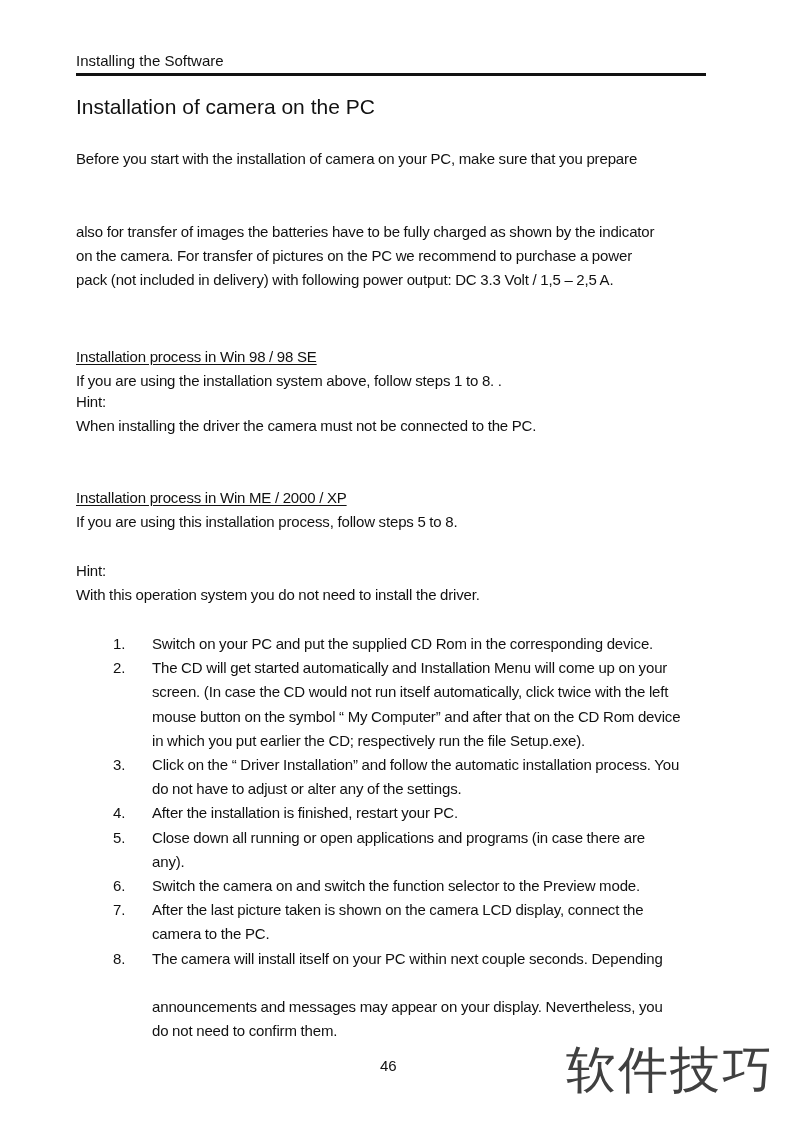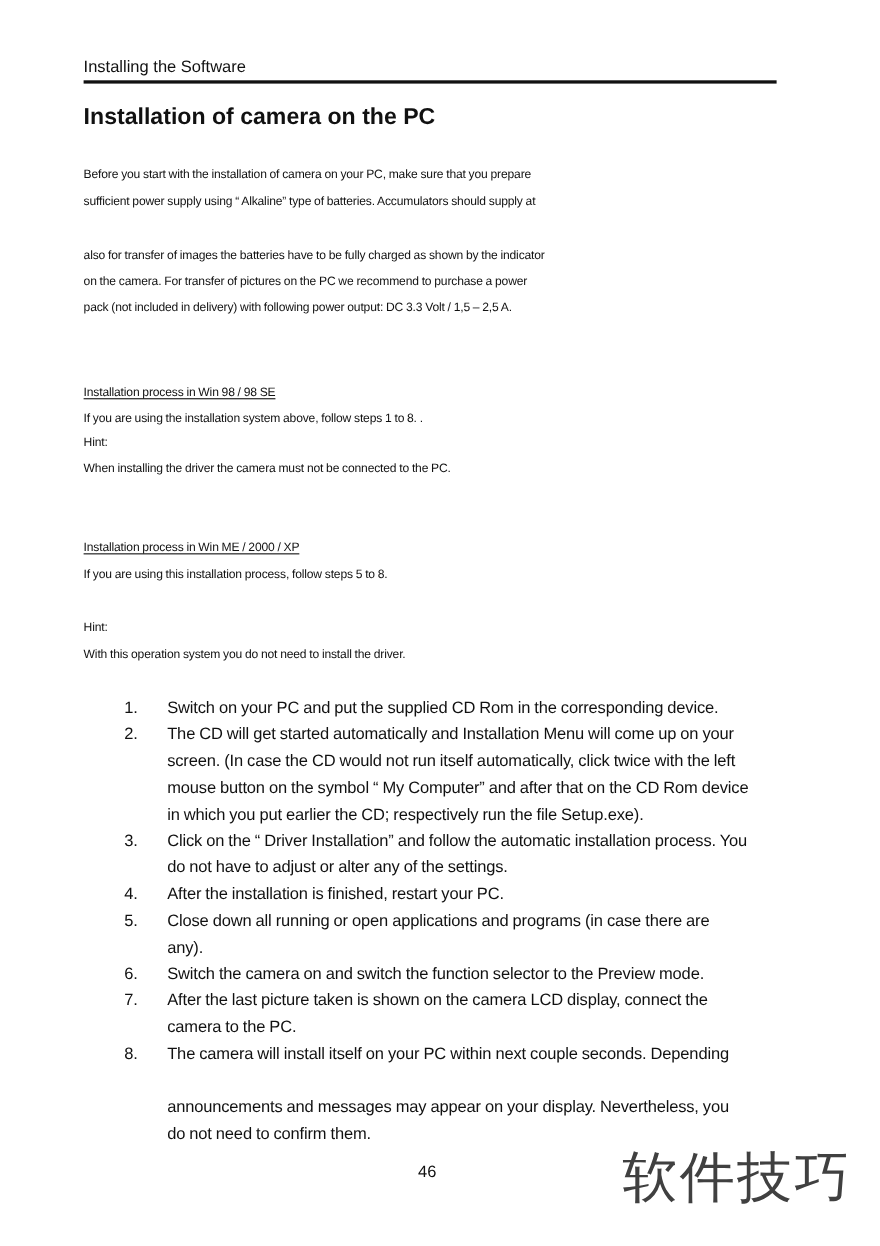--- a/index.html
+++ b/index.html
@@ -35,29 +35,29 @@
       width: 630px;
       height: 3px;
       background: #111;
     }
     .page-title {
       position: absolute;
       left: 76px;
       top: 93px;
       margin: 0;
       font-size: 21px;
-      font-weight: bold;
+      font-weight: normal;
       line-height: 28px;
       color: #111;
     }
     .block {
       position: absolute;
       left: 76px;
       width: 640px;
-      font-size: 11px;
+      font-size: 15px;
       line-height: 24.2px;
       margin: 0;
       letter-spacing: -0.15px;
       word-spacing: -0.3px;
     }
     .intro { top: 147px; width: 635px; }
     .section-heading {
       text-decoration: underline;
       text-underline-offset: 2px;
     }
@@ -113,21 +113,21 @@
 
 <div class="page">
 
   <div class="running-header">Installing the Software</div>
   <div class="header-rule"></div>
 
   <h1 class="page-title">Installation of camera on the PC</h1>
 
   <p class="block intro">
     <span>Before you start with the installation of camera on your PC, make sure that you prepare</span><br>
-    <span>sufficient power supply using “ Alkaline”  type of batteries. Accumulators should supply at</span><br>
+    <br>
     <br>
     <span>also for transfer of images the batteries have to be fully charged as shown by the indicator</span><br>
     <span>on the camera. For transfer of pictures on the PC we recommend to purchase a power</span><br>
     <span>pack (not included in delivery) with following power output: DC 3.3 Volt / 1,5 – 2,5 A.</span>
   </p>
 
   <div class="block s1">
     <span class="section-heading">Installation process in Win 98 / 98 SE</span><br>
     <span>If you are using the installation system above, follow steps 1 to 8. .</span>
   </div>

